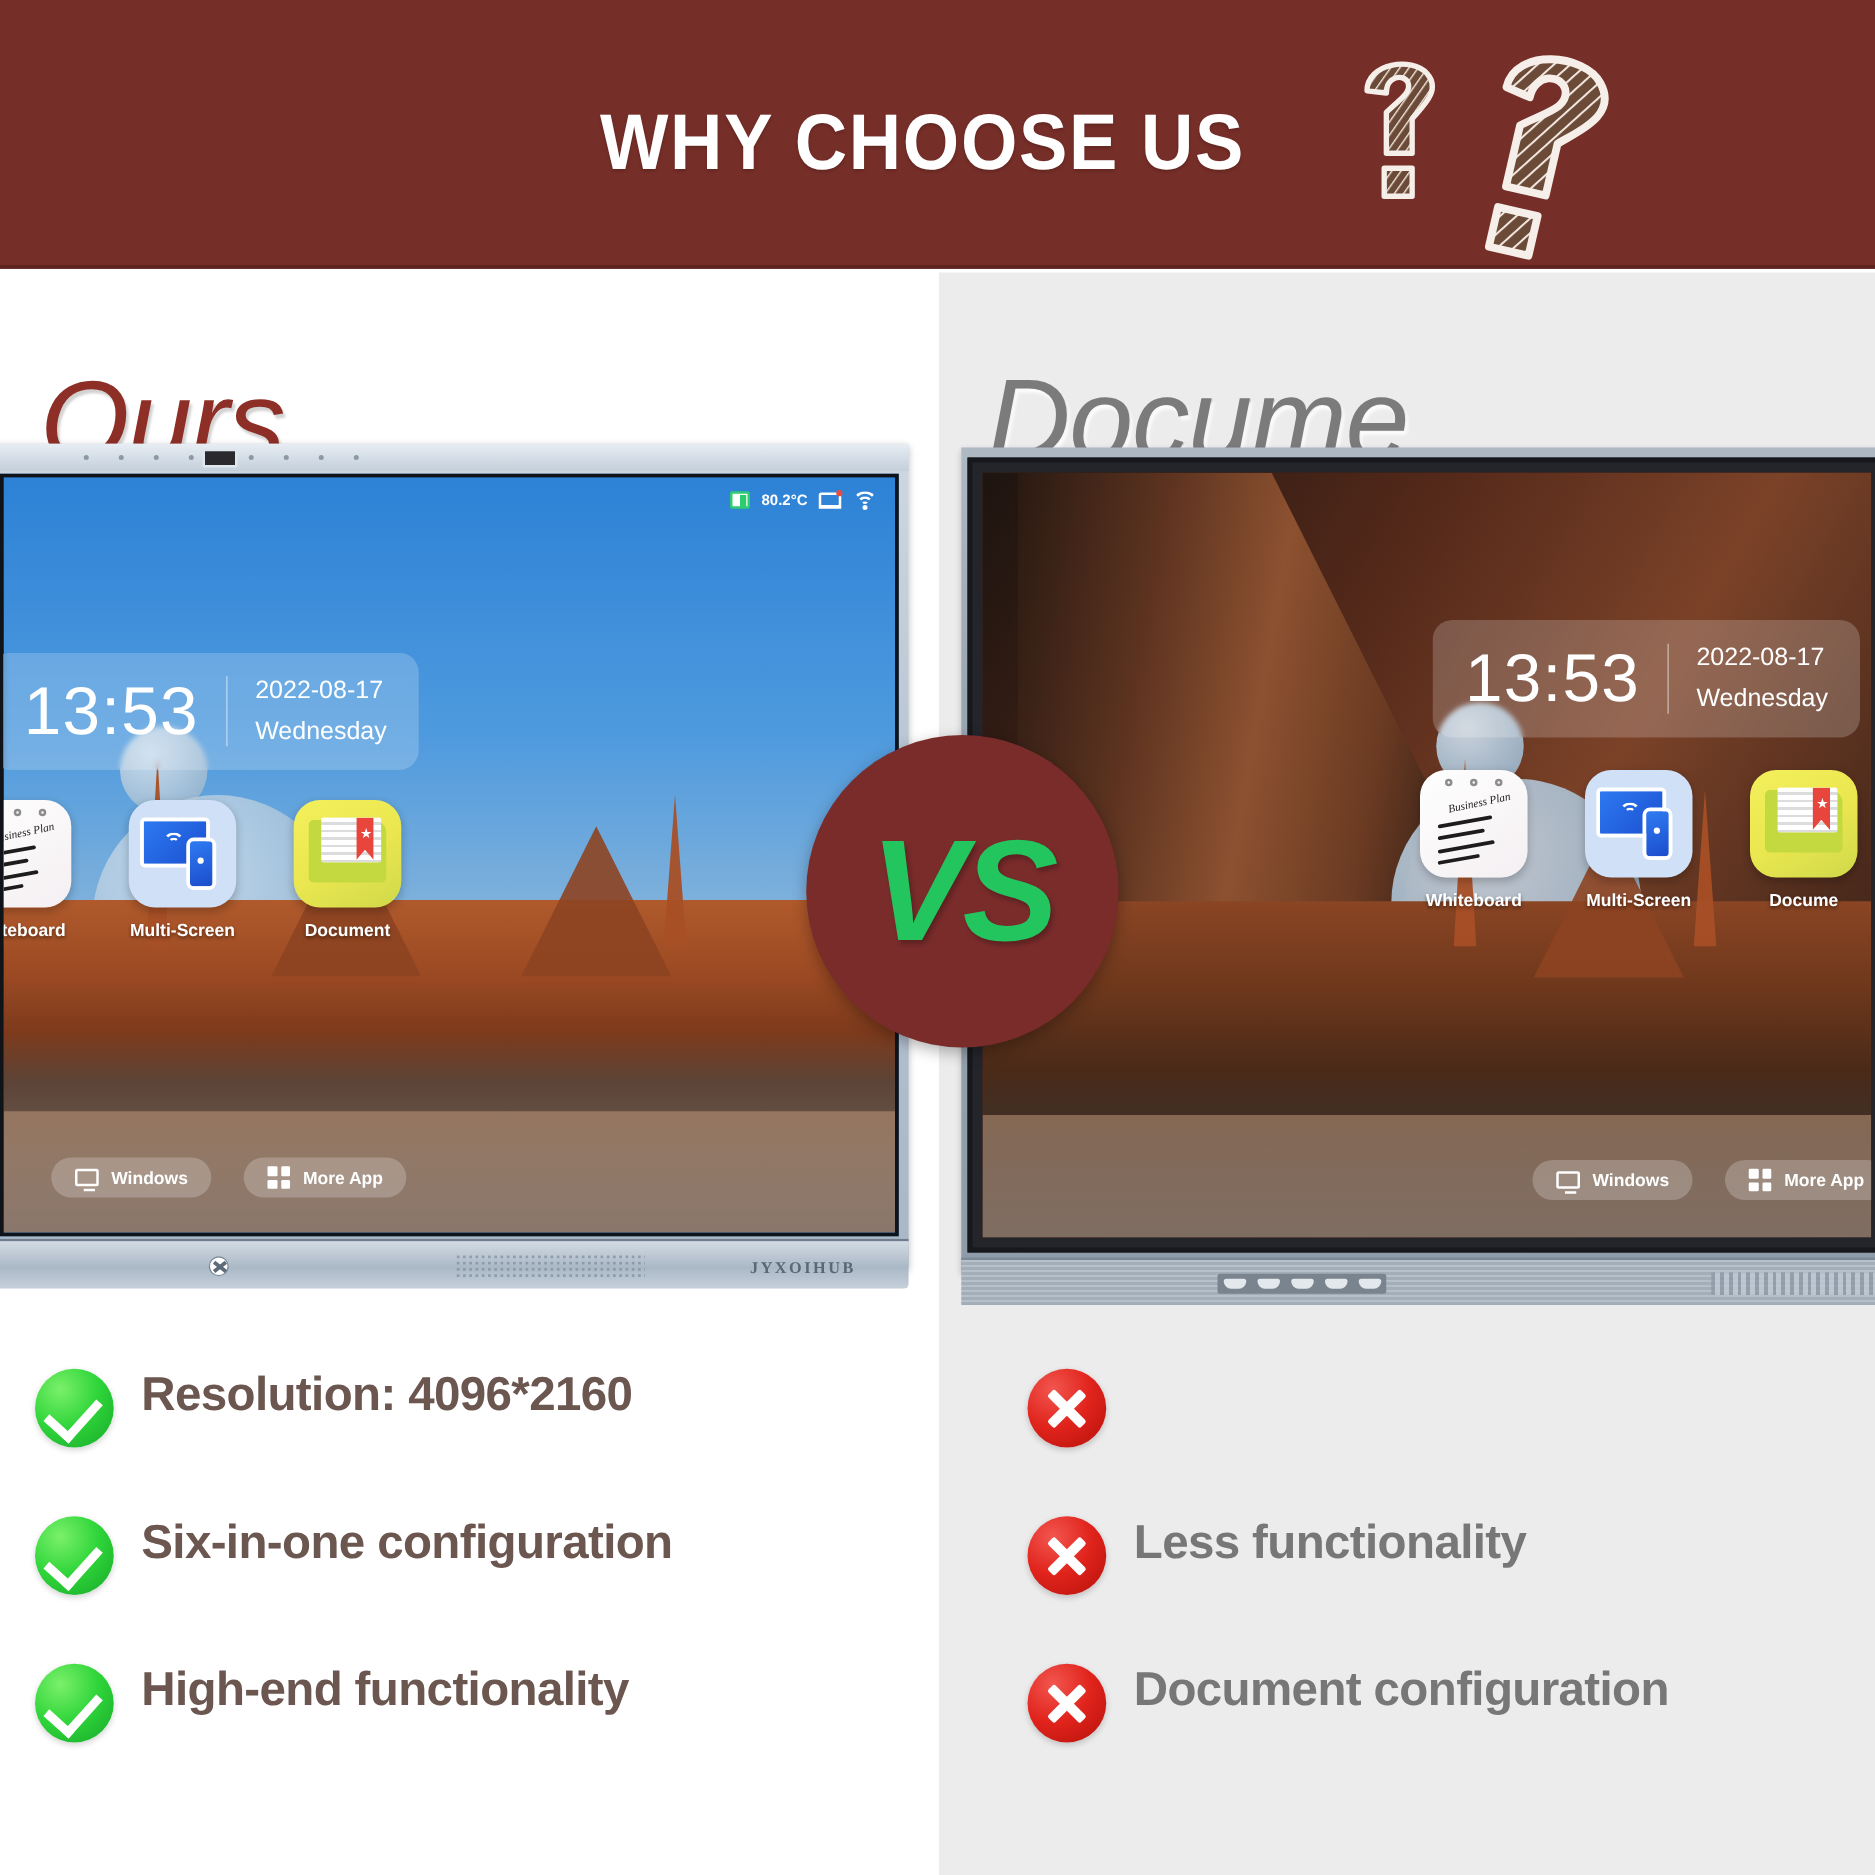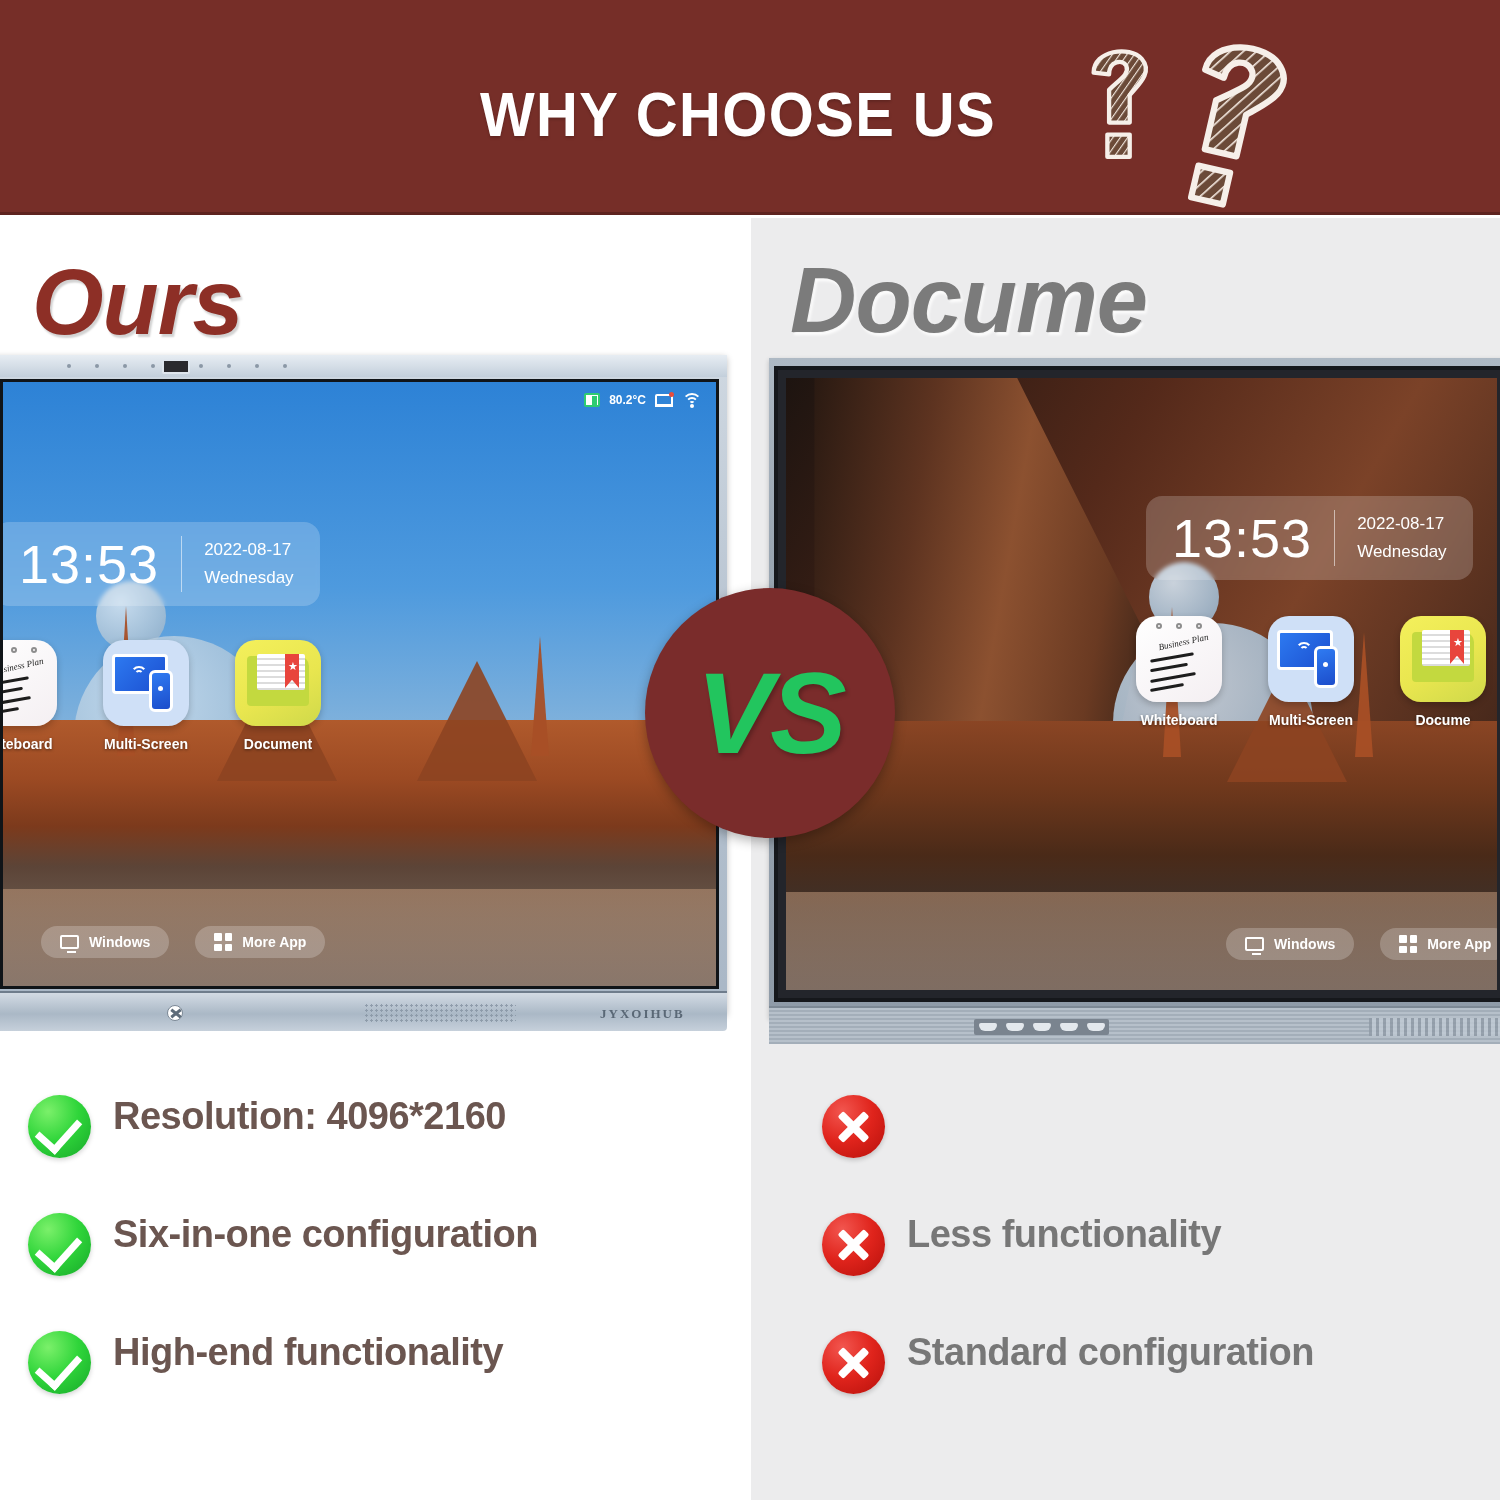--- a/index.html
+++ b/index.html
@@ -39,24 +39,25 @@
     background:#ececed;
   }
   .divider{
     position:absolute; left:745px; top:218px; width:6px; height:1282px;
     background:#ffffff;
   }
 
   
   .side-title{
     position:absolute;
-    font-size:92px; font-weight:bold; font-style:italic;
+    font-size:92px; font-weight:normal; font-style:italic;
     font-family:"Liberation Sans", sans-serif;
     white-space:nowrap;
     letter-spacing:-1px;
+    margin-top:36px;
   }
   .title-ours{ left:32px; top:250px; color:#8d2f26;
     text-shadow:2px 3px 2px rgba(0,0,0,.18); }
   .title-others{ left:790px; top:248px; color:#7b7b7b;
     text-shadow:2px 3px 3px rgba(255,255,255,.9), 1px 1px 0 rgba(120,120,120,.35); }
 
   
   .device{ position:absolute; }
 
   
@@ -211,21 +212,21 @@
 
   
   .clockwidget{
     position:absolute; display:flex; align-items:center;
     background:rgba(255,255,255,.20);
     border-radius:16px; padding:14px 26px;
     backdrop-filter:blur(2px);
   }
   .clock-time{ font-size:54px; color:#ffffff; font-weight:normal; line-height:1; letter-spacing:1px; }
   .clock-sep{ width:1px; height:56px; background:rgba(255,255,255,.55); margin:0 22px; }
-  .clock-date{ color:#ffffff; font-size:17px; line-height:1.65; }
+  .clock-date{ color:#ffffff; font-size:20px; line-height:1.65; }
 
   
   .approw{ position:absolute; display:flex; align-items:flex-start; gap:46px; }
   .app{ width:86px; text-align:center; }
   .app-ico{ width:86px; height:86px; border-radius:21px; margin:0 auto 10px;
     position:relative; box-shadow:0 3px 7px rgba(0,0,0,.22); overflow:hidden; }
   .app-lbl{ color:#fff; font-size:14px; font-weight:bold; white-space:nowrap;
     text-shadow:0 1px 3px rgba(0,0,0,.5); }
 
   
@@ -570,15 +571,15 @@
 <div class="features feat-right">
   <div class="feat">
     <div class="feat-ico ico-x"></div>
   </div>
   <div class="feat">
     <div class="feat-ico ico-x"></div>
     <div class="feat-txt txt-others">Less functionality</div>
   </div>
   <div class="feat">
     <div class="feat-ico ico-x"></div>
-    <div class="feat-txt txt-others">Standard configuration</div>
+    <div class="feat-txt txt-others">Document configuration</div>
   </div>
 </div>
 
 </body></html>

